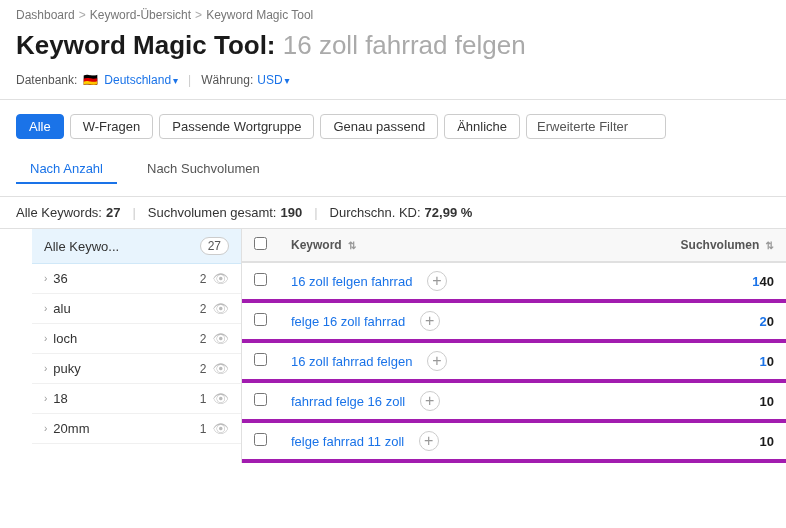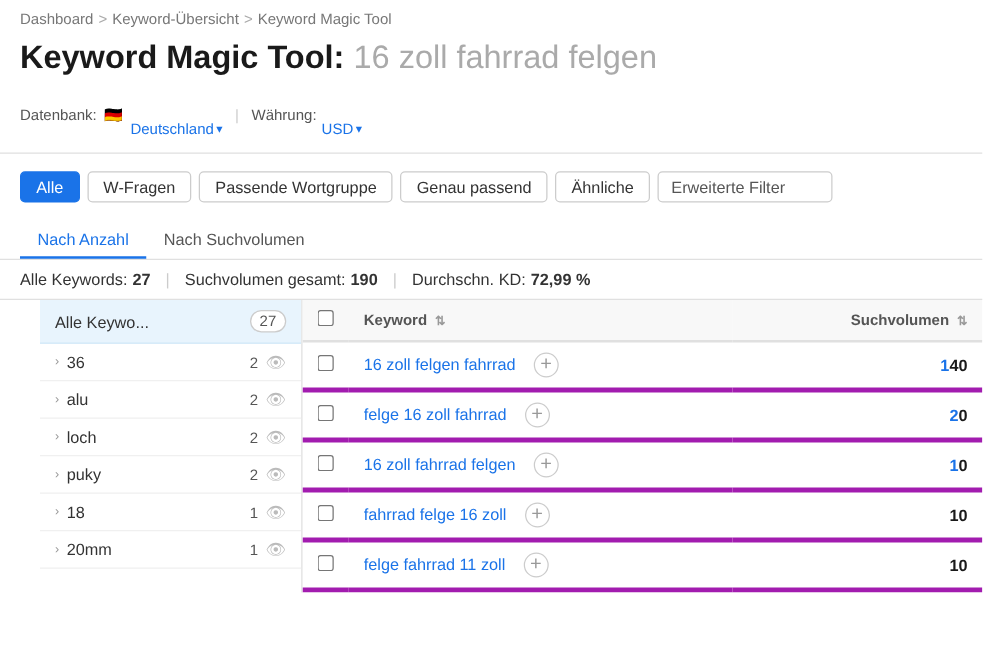--- a/index.html
+++ b/index.html
@@ -40,21 +40,20 @@
     }
     .meta-row .label { color: #555; }
     .meta-row .db-flag { margin: 0 2px; }
     .meta-row .dropdown-link {
       color: #1a73e8;
       cursor: pointer;
       display: flex;
       align-items: center;
       gap: 2px;
       font-weight: 500;
-      margin-top: 23px;
     }
     .meta-row .sep { color: #ccc; margin: 0 6px; }
     .divider-line {
       border: none;
       border-top: 1px solid #e0e0e0;
       margin: 4px 0;
     }
     .filter-bar {
       padding: 10px 16px;
       display: flex;
@@ -88,23 +87,23 @@
       padding: 4px 10px;
       font-size: 13px;
       cursor: pointer;
       color: #555;
       display: flex;
       align-items: center;
       gap: 6px;
       min-width: 140px;
     }
     .sort-tabs {
-      padding: 6px 16px 0;
-      display: flex;
-      gap: 0;
+      padding: 6px 16px 12px;
+      display: flex;
+      gap: 16px;
       border-bottom: 1px solid #e0e0e0;
     }
     .sort-tab {
       padding: 6px 14px;
       font-size: 13px;
       cursor: pointer;
       color: #555;
       border-bottom: 2px solid transparent;
     }
     .sort-tab.active {

